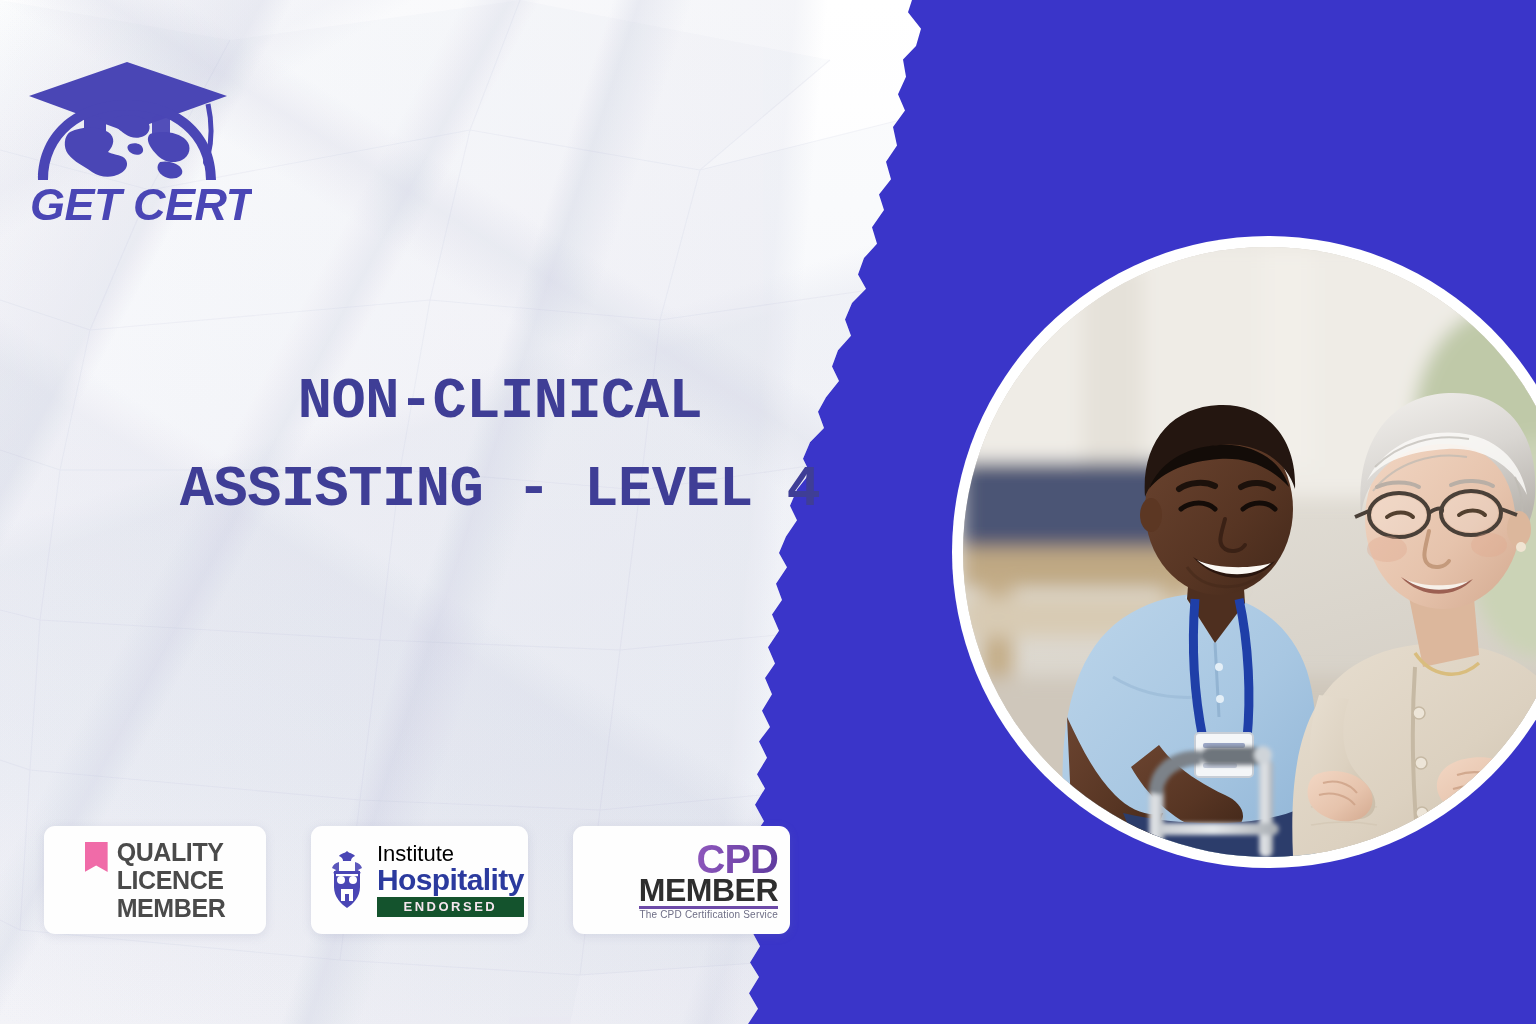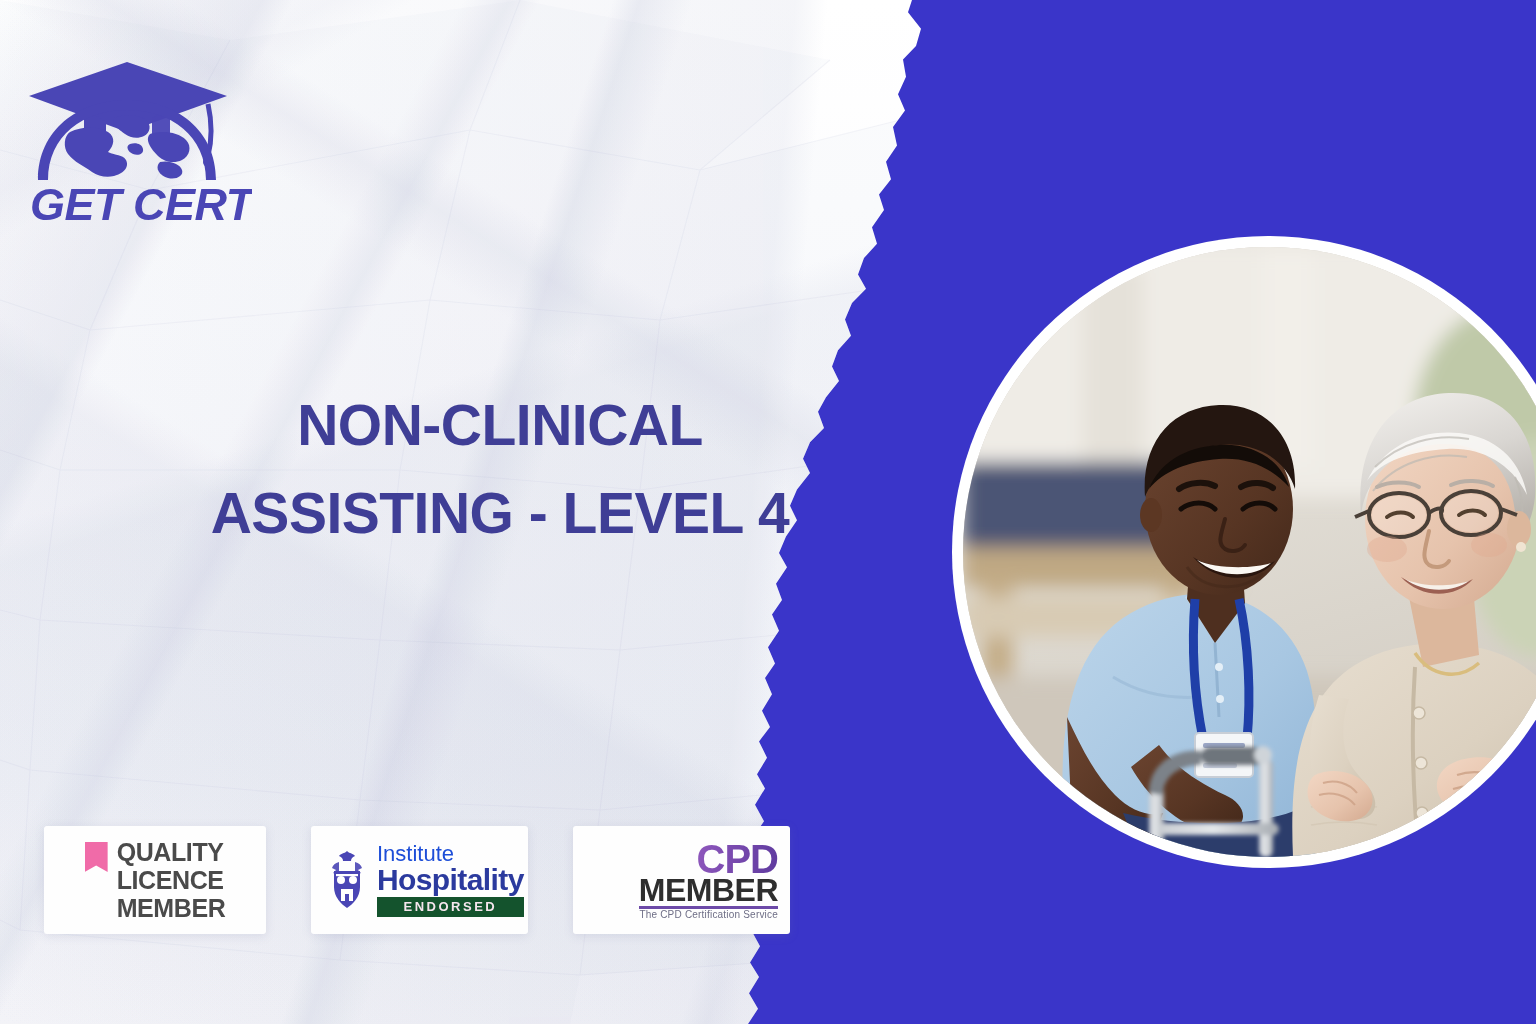--- a/index.html
+++ b/index.html
@@ -64,43 +64,44 @@
   
   .logo {
     position:absolute;
     left:22px; top:44px;
     width:230px; height:185px;
   }
 
   
   .title-block {
     position:absolute;
-    left:110px; top:381px;
+    left:110px; top:358px;
     width:780px;
     text-align:center;
+    font-family:Liberation Mono, monospace;
   }
   .title-line {
     font-size:57px;
     font-weight:bold;
     letter-spacing:-0.5px;
     line-height:88px;
     color:#3F3E96;
     white-space:nowrap;
   }
 
   
   .badges {
     position:absolute;
     left:44px; top:826px;
     display:flex;
     gap:45px;
   }
   .badge-card {
     background:#FEFEFE;
-    border-radius:3px;
+    border-radius:11px;
     box-shadow:0 2px 10px rgba(120,125,165,0.17);
     display:flex;
     align-items:center;
     justify-content:center;
     overflow:hidden;
   }
   .badge-qls  { width:222px; height:108px; padding:10px 14px; }
   .badge-ioh  { width:217px; height:108px; padding:8px 12px; }
   .badge-cpd  { width:217px; height:108px; padding:8px 12px; }
 
@@ -121,21 +122,21 @@
     letter-spacing:-0.4px;
     text-align:left;
   }
 
   
   .ioh-inner { display:flex; align-items:center; gap:6px; width:100%; }
   .ioh-crest { width:48px; height:62px; flex:none; }
   .ioh-words { flex:1; text-align:left; }
   .ioh-institute {
     font-size:22px;
-    color:#1d4ed8;
+    color:#000000;
     line-height:22px;
     letter-spacing:0px;
   }
   .ioh-hosp {
     font-size:30px;
     font-weight:bold;
     color:#2B3A9E;
     line-height:29px;
     letter-spacing:-0.6px;
   }

